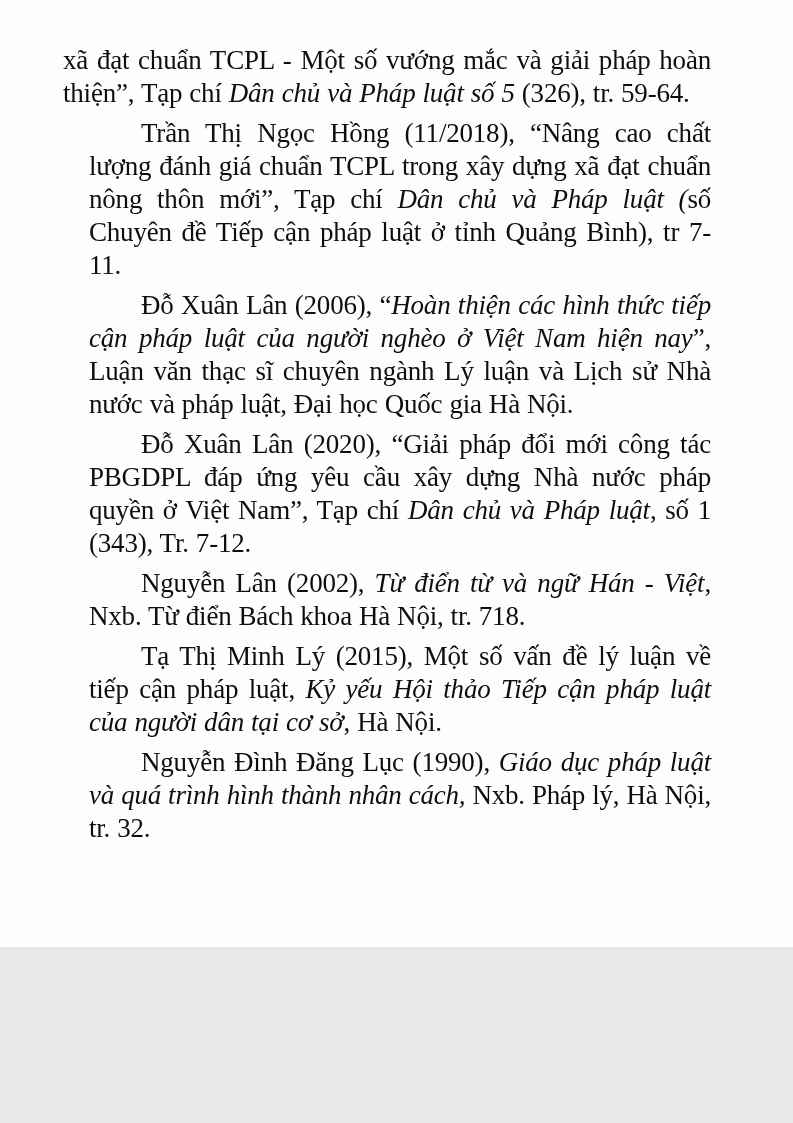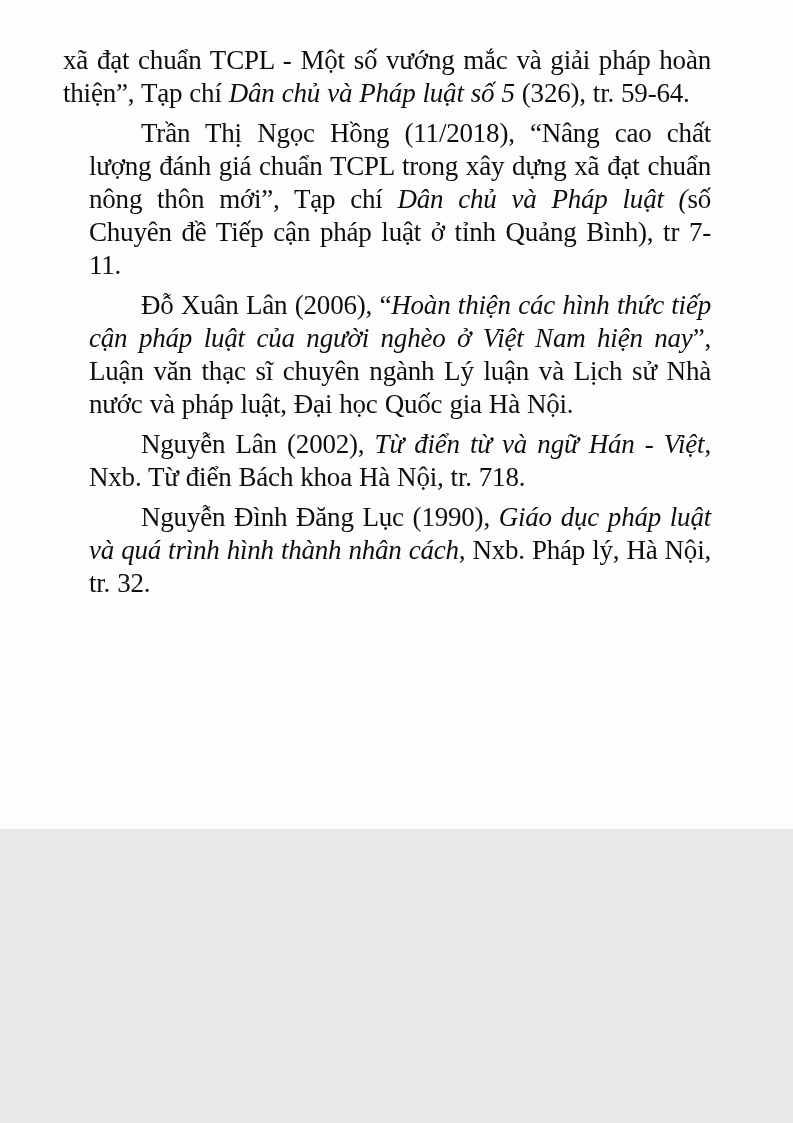--- a/index.html
+++ b/index.html
@@ -3,21 +3,21 @@
 <meta charset="utf-8">
 <style>
   html, body {
     margin: 0;
     padding: 0;
     background: #e8e8e8;
   }
   .page {
     position: relative;
     width: 793px;
-    height: 829px;
+    height: 947px;
     margin: 0 auto;
     background: #fdfdfc;
     overflow: hidden;
     color: #0e0e0e;
     font-family: "Liberation Serif", serif;
   }
   .text-block {
     position: absolute;
     left: 63px;
     top: 44px;
@@ -50,17 +50,19 @@
   }
 </style>
 </head>
 <body>
 
 <div class="page">
   <div class="text-block">
       <p class="ref"><span>xã đạt chuẩn TCPL - Một số vướng mắc và giải pháp hoàn thiện”, Tạp chí </span><i>Dân chủ và Pháp luật số 5</i><span> (326), tr. 59-64.</span></p>
       <p class="ref indent"><span>Trần Thị Ngọc Hồng (11/2018), “Nâng cao chất lượng đánh giá chuẩn TCPL trong xây dựng xã đạt chuẩn nông thôn mới”, Tạp chí </span><i>Dân chủ và Pháp luật (</i><span>số Chuyên đề Tiếp cận pháp luật ở tỉnh Quảng Bình), tr 7-11.</span></p>
       <p class="ref indent"><span>Đỗ Xuân Lân (2006), “</span><i>Hoàn thiện các hình thức tiếp cận pháp luật của người nghèo ở Việt Nam hiện nay</i><span>”, Luận văn thạc sĩ chuyên ngành Lý luận và Lịch sử Nhà nước và pháp luật, Đại học Quốc gia Hà Nội.</span></p>
+      <p class="ref indent"><span>Đỗ Xuân Lân (2020), “Giải pháp đổi mới công tác PBGDPL đáp ứng yêu cầu xây dựng Nhà nước pháp quyền ở Việt Nam”, Tạp chí </span><i>Dân chủ và Pháp luật</i><span>, số 1 (343), Tr. 7-12.</span></p>
       <p class="ref indent"><span>Nguyễn Lân (2002), </span><i>Từ điển từ và ngữ Hán - Việt</i><span>, Nxb. Từ điển Bách khoa Hà Nội, tr. 718.</span></p>
+      <p class="ref indent"><span>Tạ Thị Minh Lý (2015), Một số vấn đề lý luận về tiếp cận pháp luật, </span><i>Kỷ yếu Hội thảo Tiếp cận pháp luật của người dân tại cơ sở</i><span>, Hà Nội.</span></p>
       <p class="ref indent"><span>Nguyễn Đình Đăng Lục (1990), </span><i>Giáo dục pháp luật và quá trình hình thành nhân cách,</i><span> Nxb. Pháp lý, Hà Nội, tr. 32.</span></p>
     </div>
   <div class="page-number">203</div>
 </div>
 
 </body></html>

